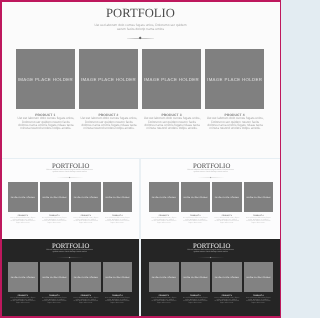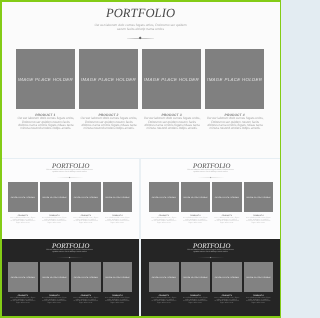--- a/index.html
+++ b/index.html
@@ -1,19 +1,19 @@
 <!DOCTYPE html>
 <html><head>
 <meta charset="utf-8">
 <title>Portfolio Presentation Template Preview</title>
 <style>
   html,body{margin:0;padding:0;}
   body{width:281px;height:318px;overflow:hidden;background:#e3ecf2;
        font-family:"Liberation Sans",sans-serif;-webkit-font-smoothing:antialiased;text-rendering:geometricPrecision;}
-  .page{position:relative;width:281px;height:318px;background:#84cc16;font-style:italic;}
+  .page{position:relative;width:281px;height:318px;background:#be185d;}
   .sheet{position:absolute;left:1.5px;top:1.5px;width:278px;height:314px;background:#ffffff;overflow:hidden;}
 
   
   .hero{position:absolute;left:-1.5px;top:-1.5px;width:281px;height:159px;background:#fbfbfb;will-change:transform;transform:translateZ(0);}
   .hero-title{position:absolute;left:0;top:5.6px;width:281px;text-align:center;
       font-family:"Liberation Serif",serif;font-size:12.6px;line-height:14px;
       letter-spacing:0.06px;color:#4a4a4a;}
   .hero-sub{position:absolute;left:91px;top:24px;width:99px;text-align:center;
       font-size:3.2px;line-height:3.6px;letter-spacing:0.04px;color:#a6a6a6;}
   .hero-div{position:absolute;left:127.3px;top:36.6px;width:27.1px;height:3px;}

